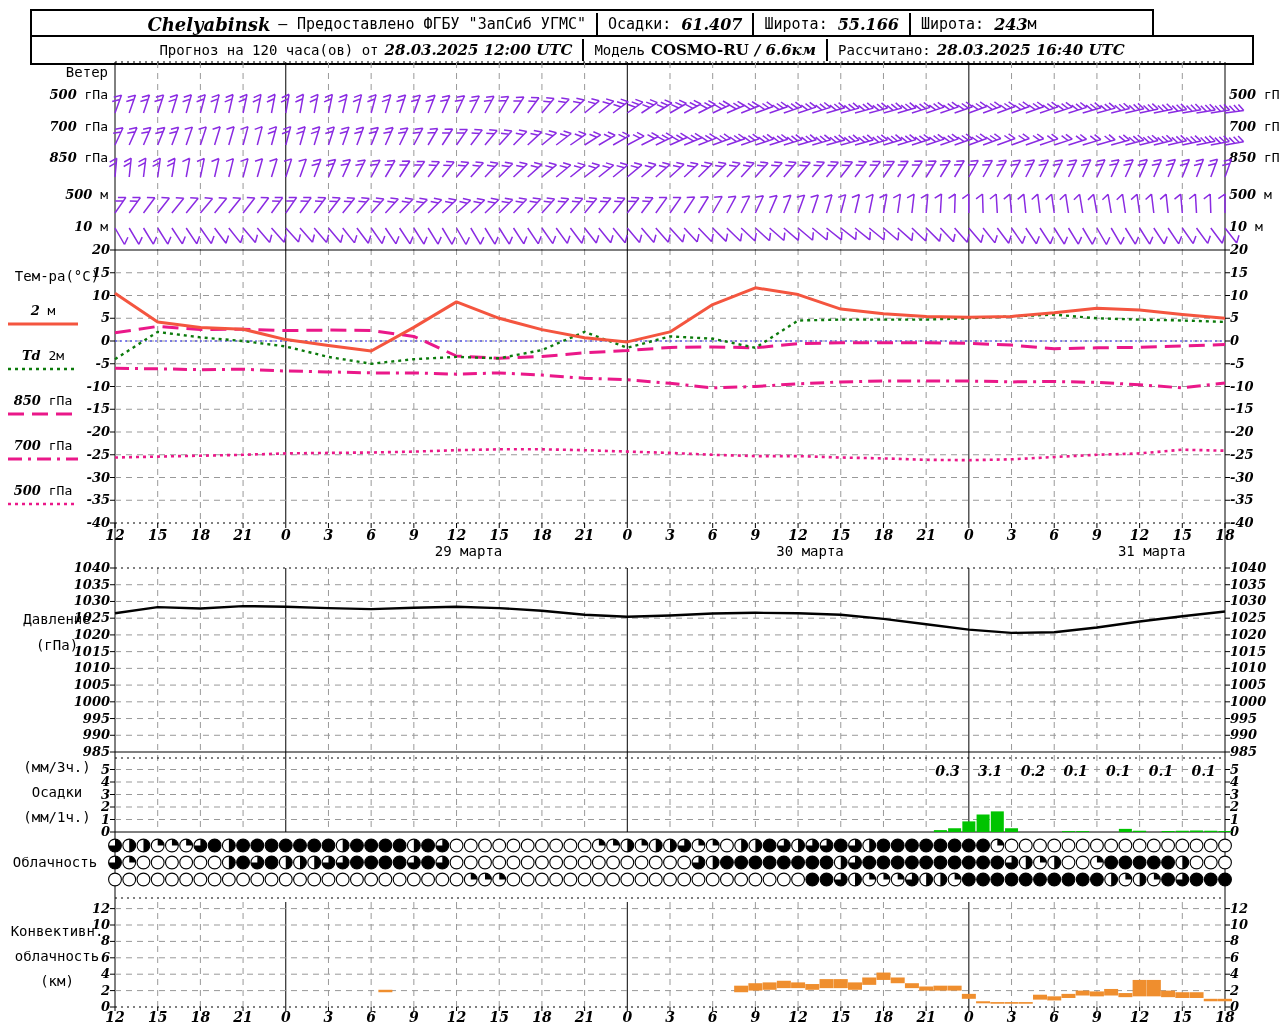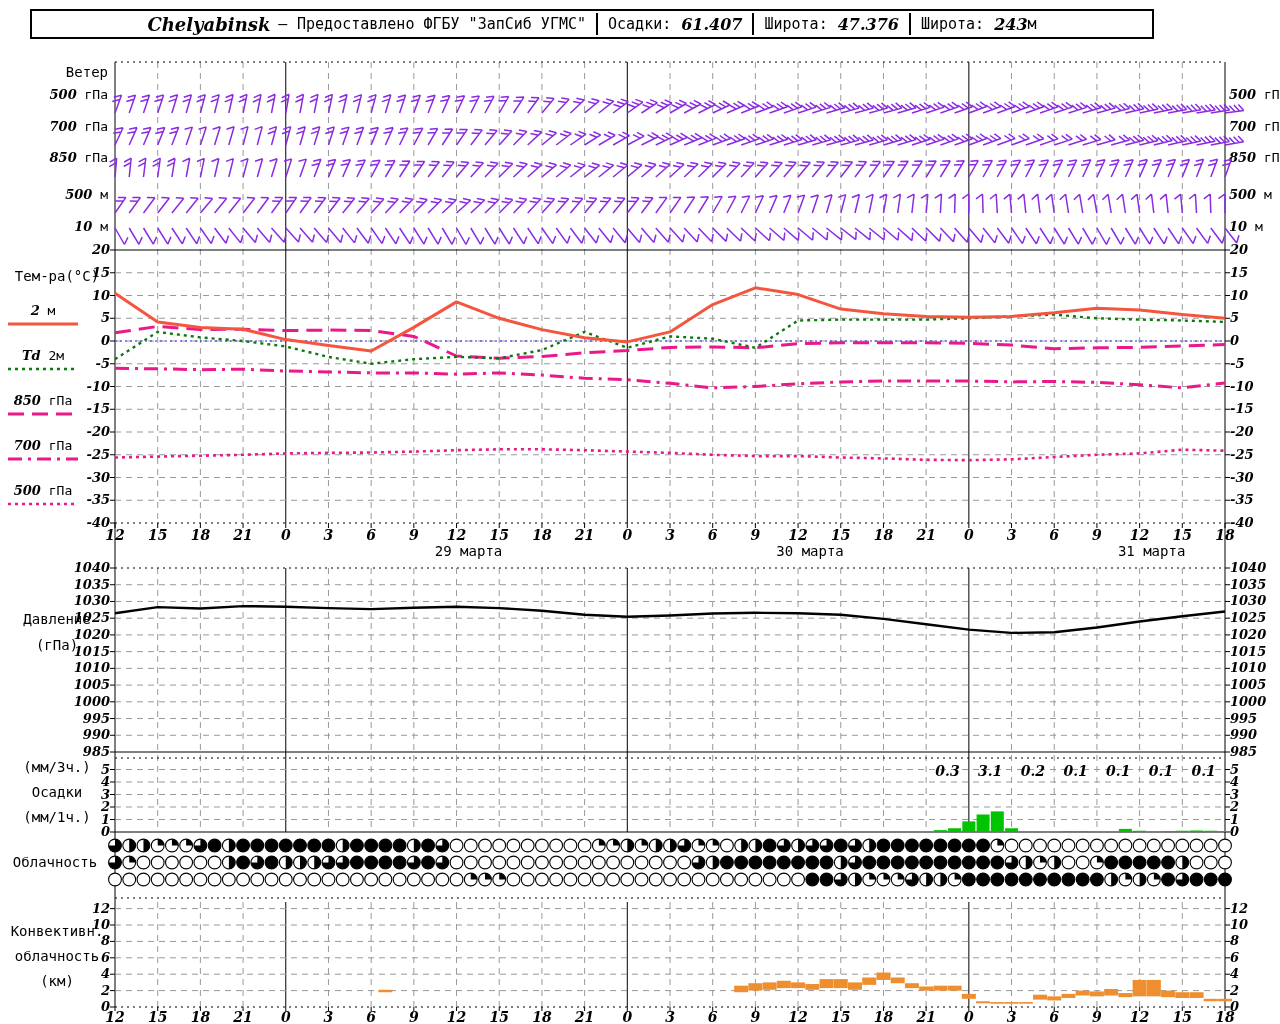--- a/index.html
+++ b/index.html
@@ -32,27 +32,38 @@
 
   <div class="hdr-box" style="left:30px;top:9px;width:1120px;height:26px;">
     <span class="station">Chelyabinsk</span>
     <span class="mono15">—</span>&nbsp;
     <span class="mono15">Предоставлено ФГБУ "ЗапСиб УГМС"</span>
     <span class="hdr-sep"></span>
     <span class="mono15">Осадки:</span>
     <span class="numv">61.407</span>
     <span class="hdr-sep"></span>
     <span class="mono15">Широта:</span>
-    <span class="numv">47.376</span>
+    <span class="numv">55.166</span>
     <span class="hdr-sep"></span>
     <span class="mono15">Широта:</span>
     <span class="numv">243</span>
     <span class="mono15">м</span>
   </div>
 
+  <div class="hdr-box" style="left:30px;top:35px;width:1220px;height:26px;">
+    <span class="mono14">Прогноз на 120 часа(ов) от</span>
+    <span class="numv15">28.03.2025 12:00 UTC</span>
+    <span class="hdr-sep"></span>
+    <span class="mono14">Модель</span>
+    <span class="modelname">COSMO-RU</span>
+    <span class="numv15">/ 6.6км</span>
+    <span class="hdr-sep"></span>
+    <span class="mono14">Рассчитано:</span>
+    <span class="numv15">28.03.2025 16:40 UTC</span>
+  </div>
 
   <svg id="meteogram" width="1280" height="1024" viewBox="0 0 1280 1024" style="position:absolute;left:0;top:0;">
       <g>
         <line x1="157.69230769230768" y1="62" x2="157.69230769230768" y2="523" class="gridg"></line>
         <line x1="157.69230769230768" y1="568" x2="157.69230769230768" y2="832" class="gridg"></line>
         <line x1="157.69230769230768" y1="902" x2="157.69230769230768" y2="1007" class="gridg"></line>
         <line x1="200.3846153846154" y1="62" x2="200.3846153846154" y2="523" class="gridg"></line>
         <line x1="200.3846153846154" y1="568" x2="200.3846153846154" y2="832" class="gridg"></line>
         <line x1="200.3846153846154" y1="902" x2="200.3846153846154" y2="1007" class="gridg"></line>
         <line x1="243.07692307692307" y1="62" x2="243.07692307692307" y2="523" class="gridg"></line>

